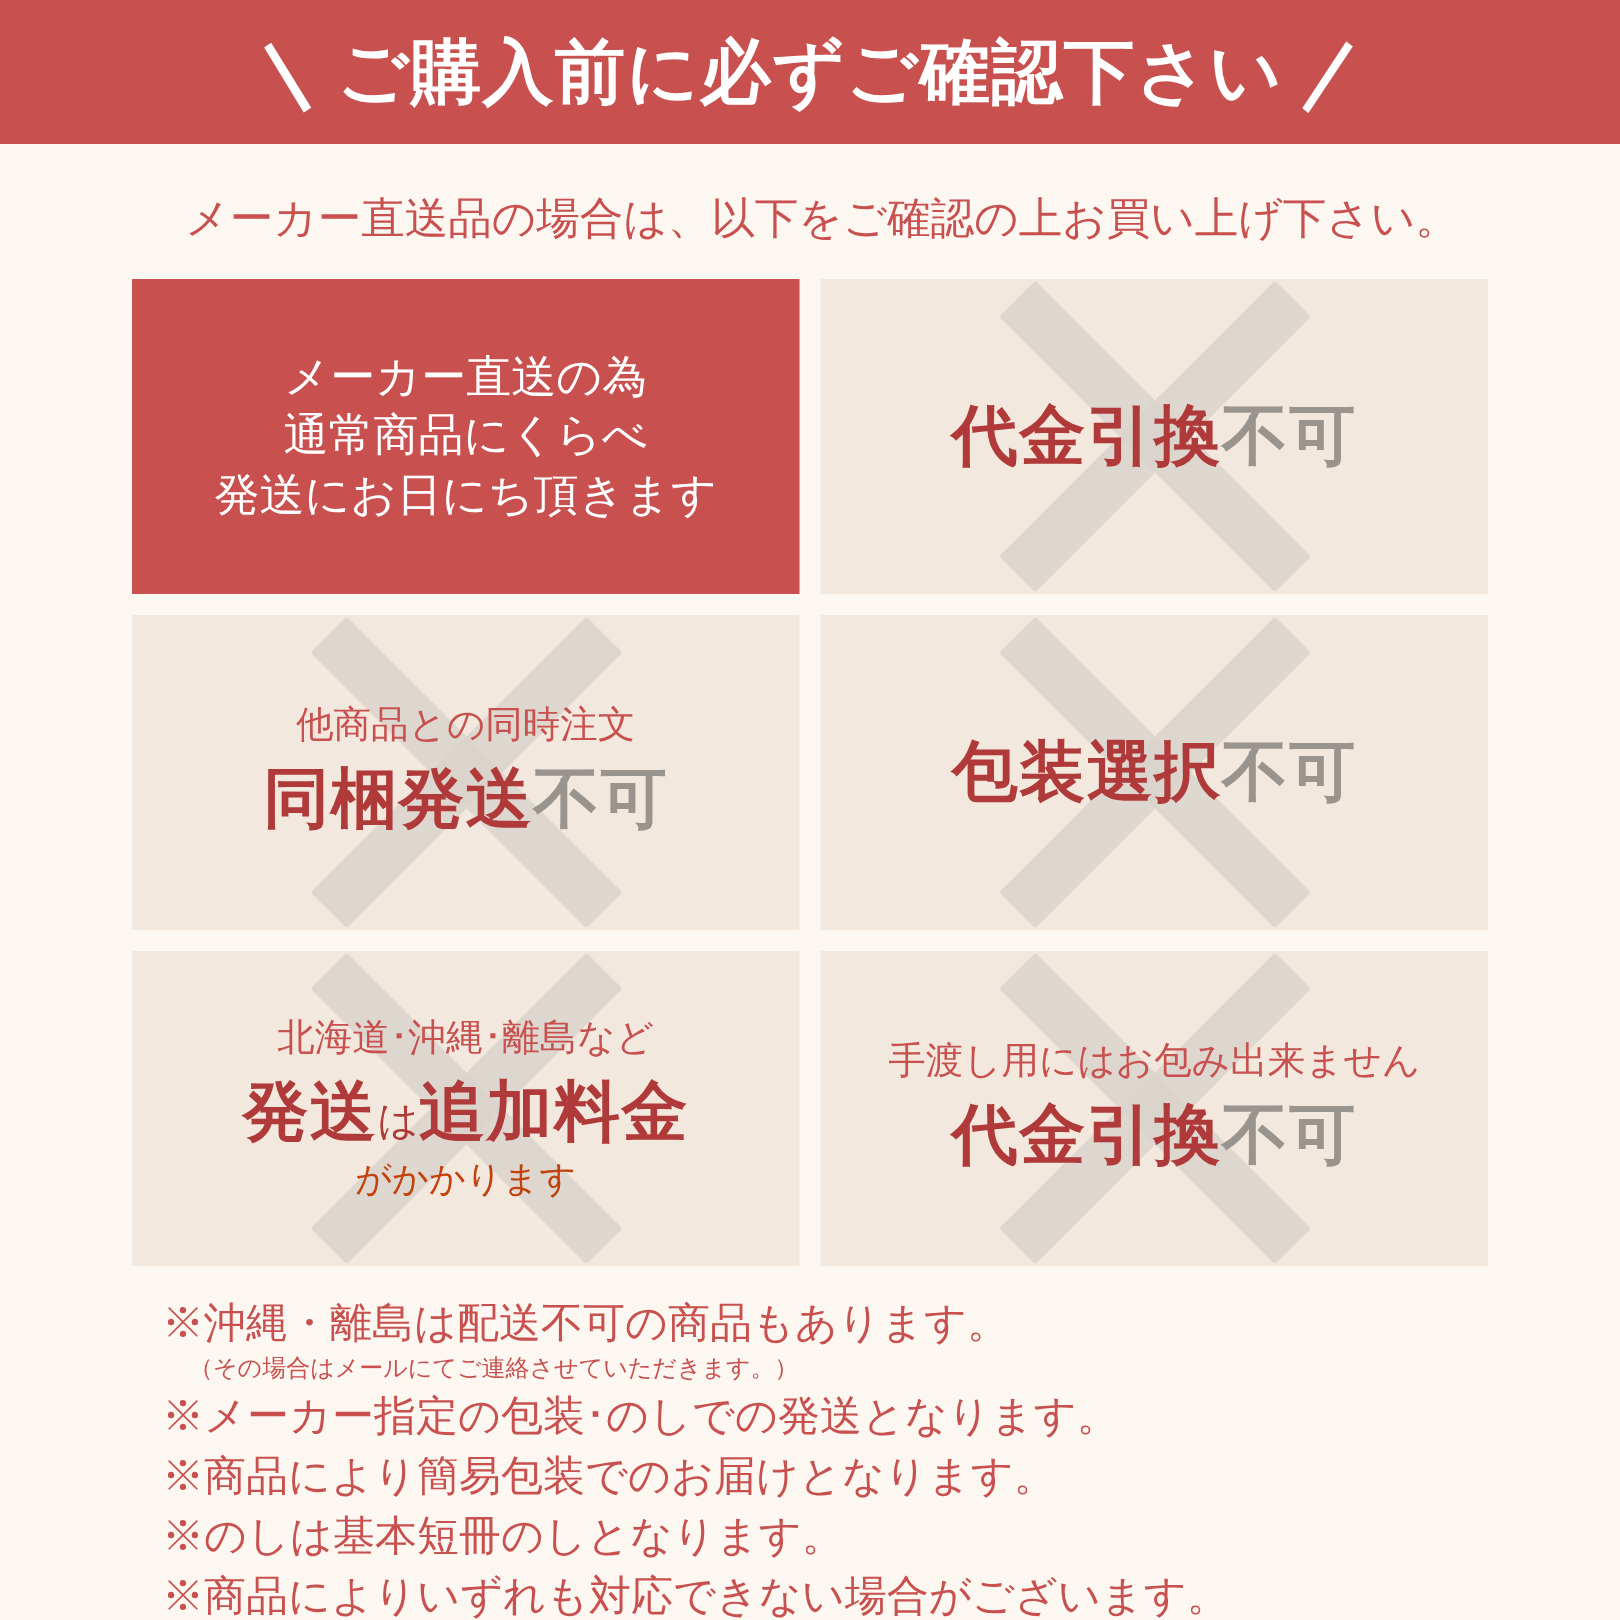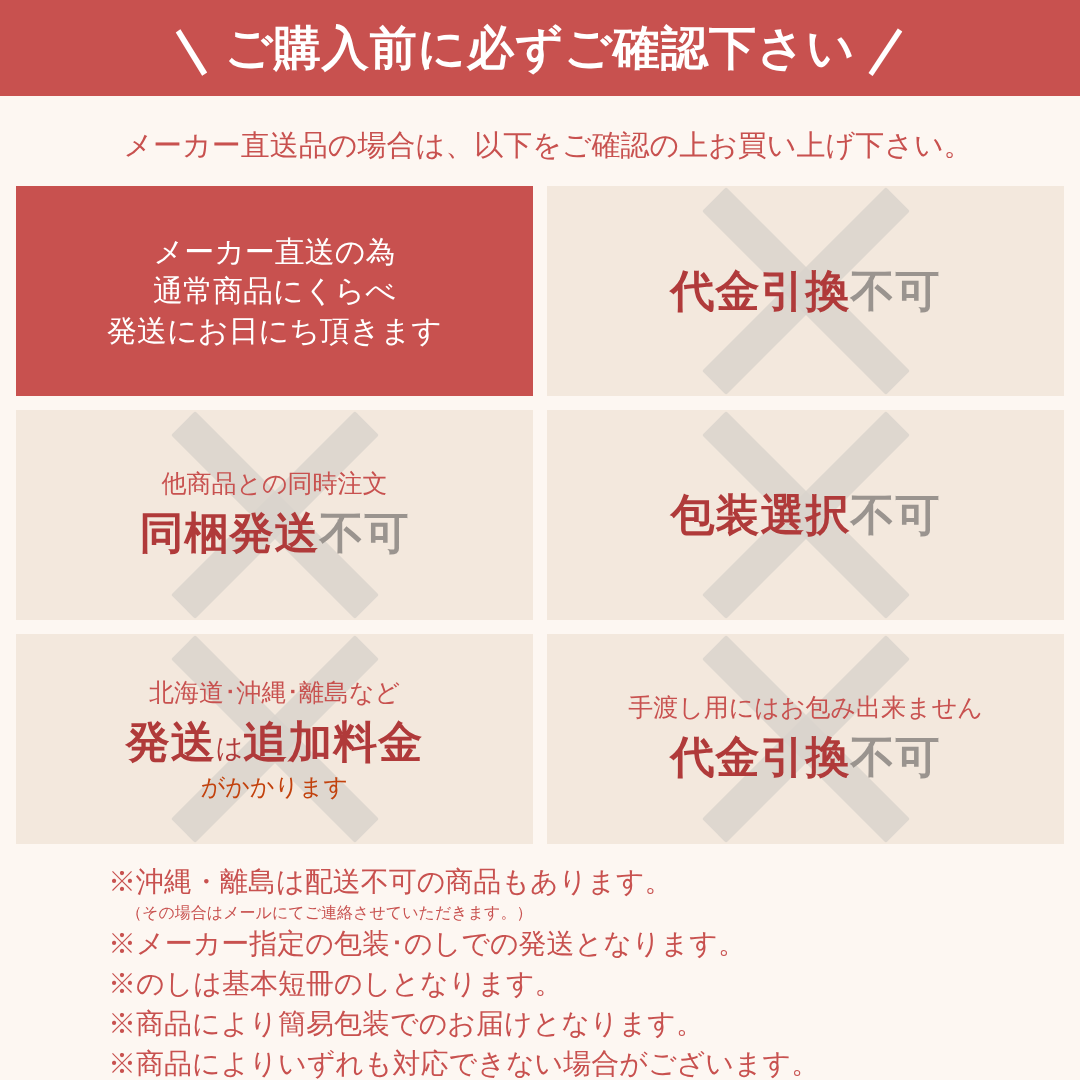--- a/index.html
+++ b/index.html
@@ -52,21 +52,21 @@
     color: #c8514f;
     font-size: 29px;
     text-align: center;
     padding: 30px 0 20px 16px;
     letter-spacing: 0px;
     white-space: nowrap;
   }
 
   
   .grid {
-    width: 1048px;
+    width: 904px;
     margin: 0 auto;
     display: grid;
     grid-template-columns: 1fr 1fr;
     gap: 14px 14px;
   }
   .cell {
     position: relative;
     height: 210px;
     background: #f3e8dd;
     overflow: hidden;
@@ -227,18 +227,18 @@
         <span class="big-red">代金引換</span><span class="big-gray">不可</span>
       </div>
     </div>
 
   </div>
 
   <div class="notes">
     <div>※沖縄・離島は配送不可の商品もあります。</div>
     <div class="indent">（その場合はメールにてご連絡させていただきます。）</div>
     <div>※メーカー指定の包装･のしでの発送となります。</div>
+    <div>※商品により簡易包装でのお届けとなります。</div>
     <div>※のしは基本短冊のしとなります。</div>
-    <div>※商品により簡易包装でのお届けとなります。</div>
     <div>※商品によりいずれも対応できない場合がございます。</div>
   </div>
 
 </div>
 
 </body></html>

